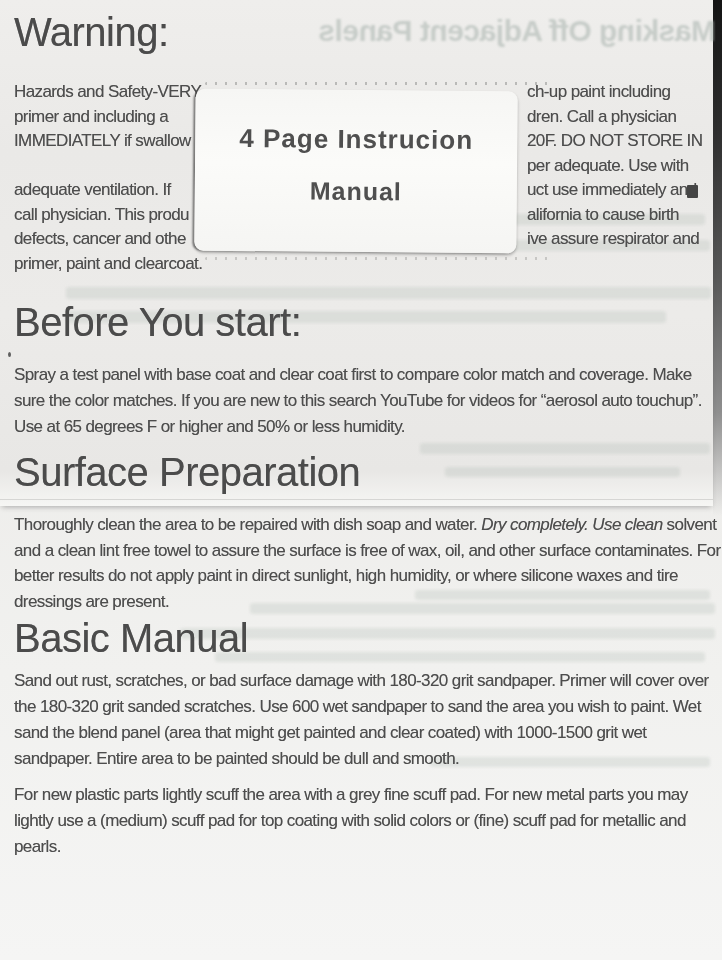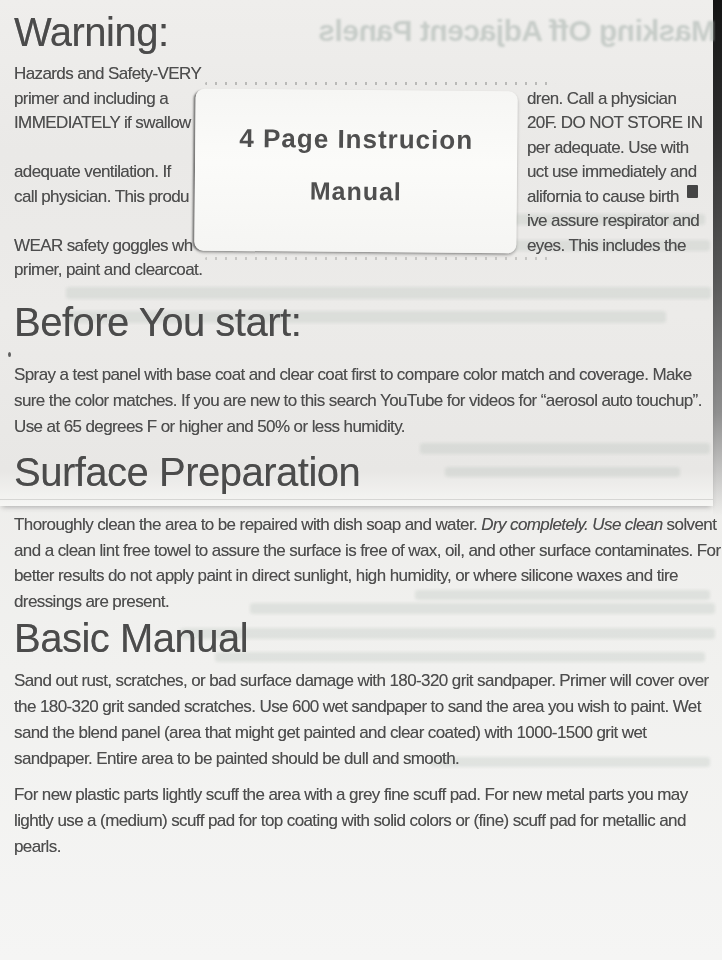--- a/index.html
+++ b/index.html
@@ -20,21 +20,21 @@
   .ghost-heading{position:absolute;left:292px;top:14px;width:424px;height:34px;
     transform:scaleX(-1);font-size:30px;font-weight:600;letter-spacing:-0.5px;
     color:rgba(168,179,173,0.55);filter:blur(1.1px);white-space:nowrap;}
   .ghost-line{position:absolute;background:rgba(168,178,172,0.24);filter:blur(1.6px);border-radius:3px;}
   
   .h1{position:absolute;left:14px;font-size:40px;font-weight:400;letter-spacing:-0.5px;
     color:#4b4b4b;white-space:nowrap;text-shadow:0 0 0.5px rgba(75,75,75,0.55);}
   
   .body-text{position:absolute;left:14px;width:708px;font-size:17px;line-height:26px;
     letter-spacing:-0.6px;color:#4d4d4d;text-shadow:0 0 0.4px rgba(77,77,77,0.5);}
-  .warn-para{position:absolute;left:14px;top:64px;width:699px;}
+  .warn-para{position:absolute;left:14px;top:82px;width:699px;}
   .warn-line{position:relative;height:24.5px;white-space:nowrap;font-size:17px;
     letter-spacing:-0.6px;color:#4d4d4d;text-shadow:0 0 0.4px rgba(77,77,77,0.5);}
   .warn-line .wr{position:absolute;left:513px;top:0;}
   
   .sticker{position:absolute;left:195px;top:90px;width:322px;height:162px;z-index:5;
     background:linear-gradient(180deg,#f6f6f4 0%,#fbfbf9 45%,#f5f5f3 100%);
     border-radius:9px;transform:rotate(0.5deg);
     box-shadow:0 2px 3px rgba(50,50,50,0.35),-3px 1px 2px -1px rgba(40,40,40,0.55);
     display:flex;flex-direction:column;align-items:center;justify-content:flex-start;
     padding-top:34px;box-sizing:border-box;}
@@ -62,20 +62,21 @@
     <div class="ghost-line" style="left:66px;top:287px;width:645px;height:12px"></div>
     <div class="ghost-line" style="left:66px;top:311px;width:600px;height:12px"></div>
     <div class="ghost-line" style="left:420px;top:443px;width:290px;height:11px"></div>
     <div class="ghost-line" style="left:445px;top:467px;width:235px;height:10px"></div>
 
     <div class="h1" style="top:10px">Warning:</div>
 
     <div class="warn-para">
       <div class="warn-line">
         <span class="wl">Hazards and Safety-VERY</span>
+        <span class="wr">ch-up paint including</span>
       </div>
       <div class="warn-line">
         <span class="wl">primer and including a</span>
         <span class="wr">dren. Call a physician</span>
       </div>
       <div class="warn-line">
         <span class="wl">IMMEDIATELY if swallow</span>
         <span class="wr">20F. DO NOT STORE IN</span>
       </div>
       <div class="warn-line">
@@ -83,25 +84,22 @@
       </div>
       <div class="warn-line">
         <span class="wl">adequate ventilation. If</span>
         <span class="wr">uct use immediately and</span>
       </div>
       <div class="warn-line">
         <span class="wl">call physician. This produ</span>
         <span class="wr">alifornia to cause birth</span>
       </div>
       <div class="warn-line">
+        <span class="wl">defects, cancer and othe</span>
         <span class="wr">ive assure respirator and</span>
-      </div>
-      <div class="warn-line">
-        <span class="wl">WEAR safety goggles wh</span>
-        <span class="wr">eyes. This includes the</span>
       </div>
       <div class="warn-line">
         <span class="wl">primer, paint and clearcoat.</span>
         <span class="wr"></span>
       </div>
     </div>
 
     <div class="perf" style="left:205px;top:82px;width:350px"></div>
     <div class="perf" style="left:205px;top:257px;width:345px;opacity:0.55"></div>
     <div class="sticker">

